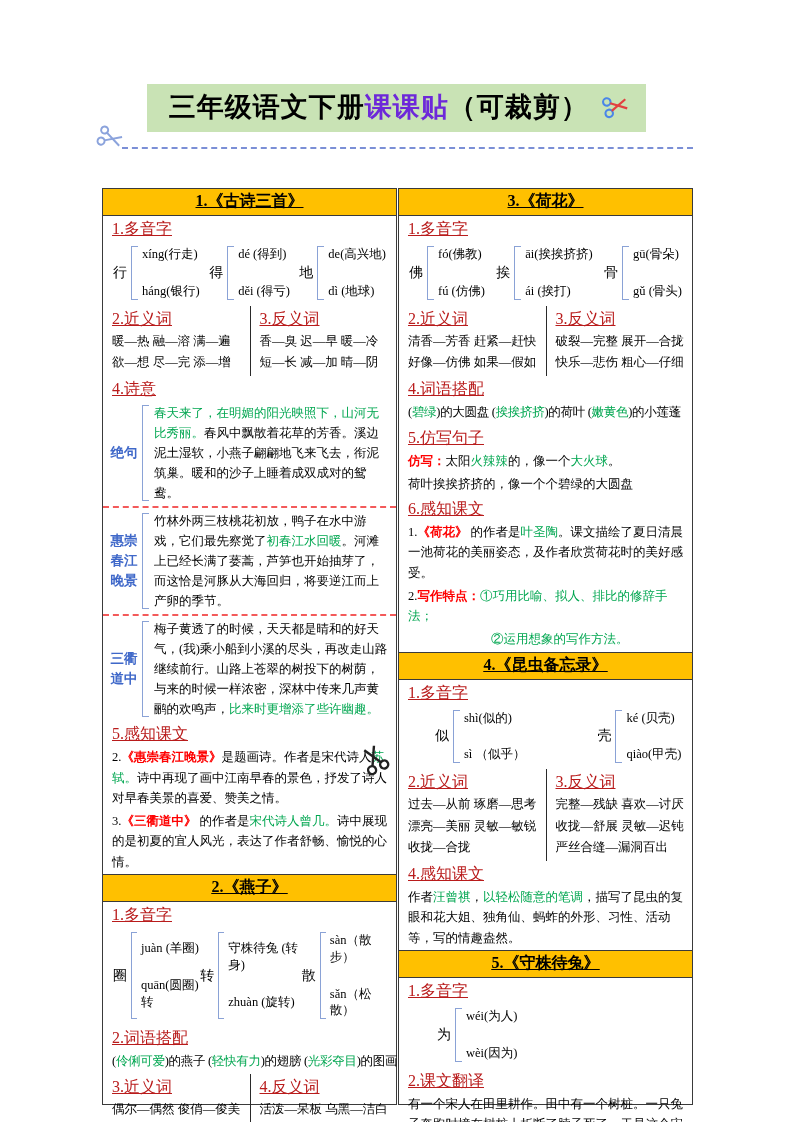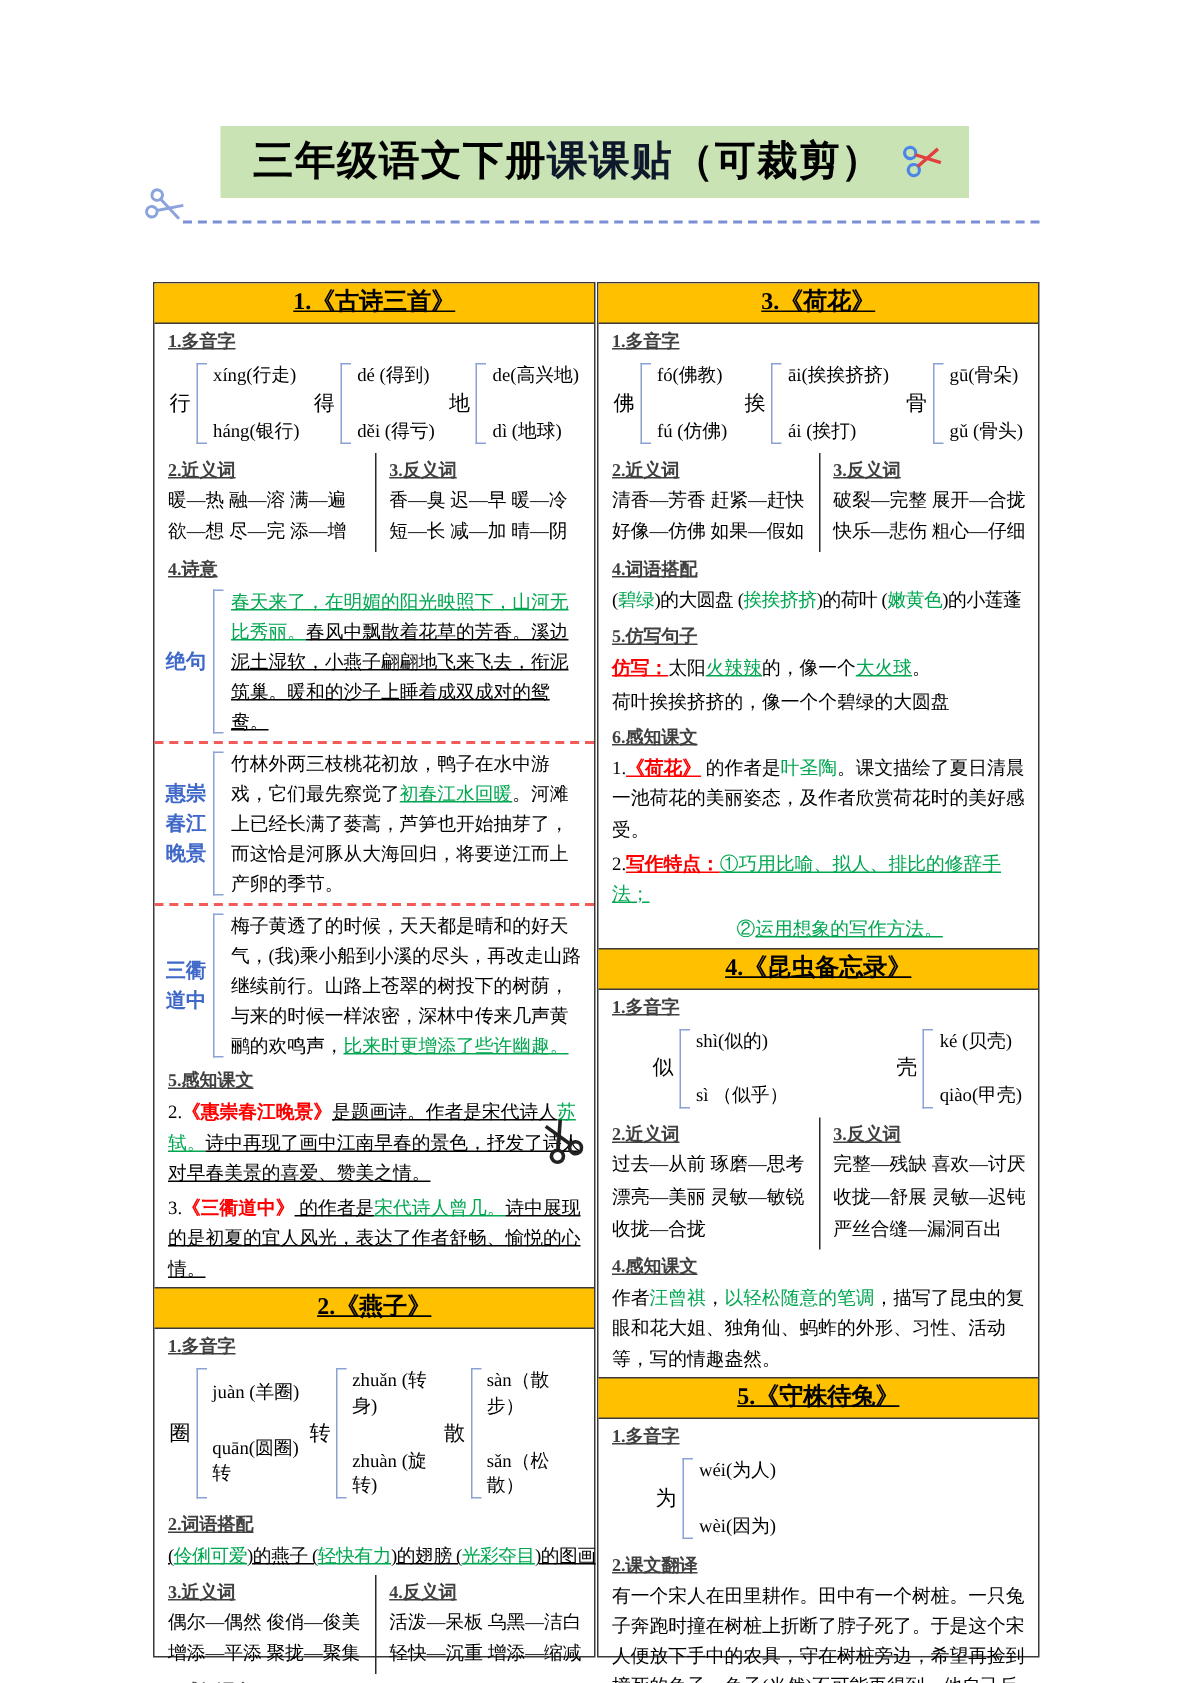--- a/index.html
+++ b/index.html
@@ -6,39 +6,39 @@
   body {
     width:793px; height:1122px; background:#ffffff; position:relative;
     font-family:"Liberation Serif","DejaVu Serif",serif; color:#000;
     overflow:hidden;
   }
   .title-wrap { position:absolute; top:84px; left:0; width:100%; text-align:center; }
   .title {
     display:inline-block; background:#c9e3b5; padding:5px 16px 7px 22px;
     font-size:27px; font-weight:700; letter-spacing:1px;
   }
-  .title .t-red { color:#0f172a; }
+  .title .t-red { color:#6d28d9; }
   .title svg { vertical-align:-4px; margin-left:6px; transform:rotate(-12deg); }
 
   .cut-scissors { position:absolute; left:96px; top:124px; transform:rotate(18deg); }
   .cutline { position:absolute; top:147px; left:122px; right:100px; border-top:2px dashed #7b8fd6; }
 
   .cols { position:absolute; top:160px; left:102px; width:592px; height:945px; display:flex; }
   .col { width:295px; border:1.5px solid #3a3a3a; box-sizing:border-box; background:#fff;margin-top:28px; }
   .col + .col { margin-left:1px; }
 
   .sec-header {
     background:#ffc000; text-align:center; padding:2px 0 3px;
     font-weight:700; font-size:16px; border-bottom:1px solid #3a3a3a;
   }
   .sec-header span { text-decoration:underline; }
   .sec-header.mid { border-top:1px solid #3a3a3a;text-decoration:underline; }
 
   .lbl {
-    color:#404040; font-weight:700; font-size:12px;
+    color:#b91c1c; font-weight:400; font-size:16px;
     text-decoration:underline; padding:3px 9px 1px;
   }
   .pcol .lbl { padding-left:9px; }
 
   .dygrid { display:flex; justify-content:space-between; padding:4px 10px 5px; }
   .dygrid.two { justify-content:flex-start; gap:72px; padding-left:36px; }
   .dygrid.one { justify-content:flex-start; padding-left:38px; }
   .dyg { display:flex; align-items:center; }
   .dyc { font-size:14px; padding-right:2px; }
   .dyb { align-self:stretch; width:6px; border:1.5px solid #8aa2d6; border-right:none; margin:1px 4px 1px 2px; }
@@ -56,21 +56,21 @@
 
   .reddash { border-top:2px dashed #f35a5a; margin:1px 0; }
 
   .para { font-size:12.5px; line-height:1.62; padding:1px 9px 2px; }
   .para.nowrap { white-space:nowrap; letter-spacing:-0.3px; }
   .para.indent2 { padding-left:92px; }
 
   .g { color:#00a650; }
   .r { color:#fe0000; }
   .b { font-weight:700; }
-  .u { text-decoration:underline; }
+  .u { }
 
   .mid-scissors { position:absolute; left:258px; top:580px; transform:rotate(-115deg); }
 </style>
 </head>
 <body>
 
 <div class="title-wrap">
   <div class="title">
     <span>三年级语文下册</span><span class="t-red">课课贴</span><span>（可裁剪）</span>
     <svg viewBox="0 0 24 24" width="28" height="28">
@@ -172,21 +172,21 @@
         <span class="dyb"></span>
         <span class="dyo">
             <span>juàn (羊圈)</span>
             <span>quān(圆圈)转</span>
           </span>
       </div>
       <div class="dyg">
         <span class="dyc">转</span>
         <span class="dyb"></span>
         <span class="dyo">
-            <span>zhuǎn (转身)</span>
+            <span>守株待兔 (转身)</span>
             <span>zhuàn (旋转)</span>
           </span>
       </div>
       <div class="dyg">
         <span class="dyc">散</span>
         <span class="dyb"></span>
         <span class="dyo">
             <span>sàn（散步）</span>
             <span>sǎn（松散）</span>
           </span>

